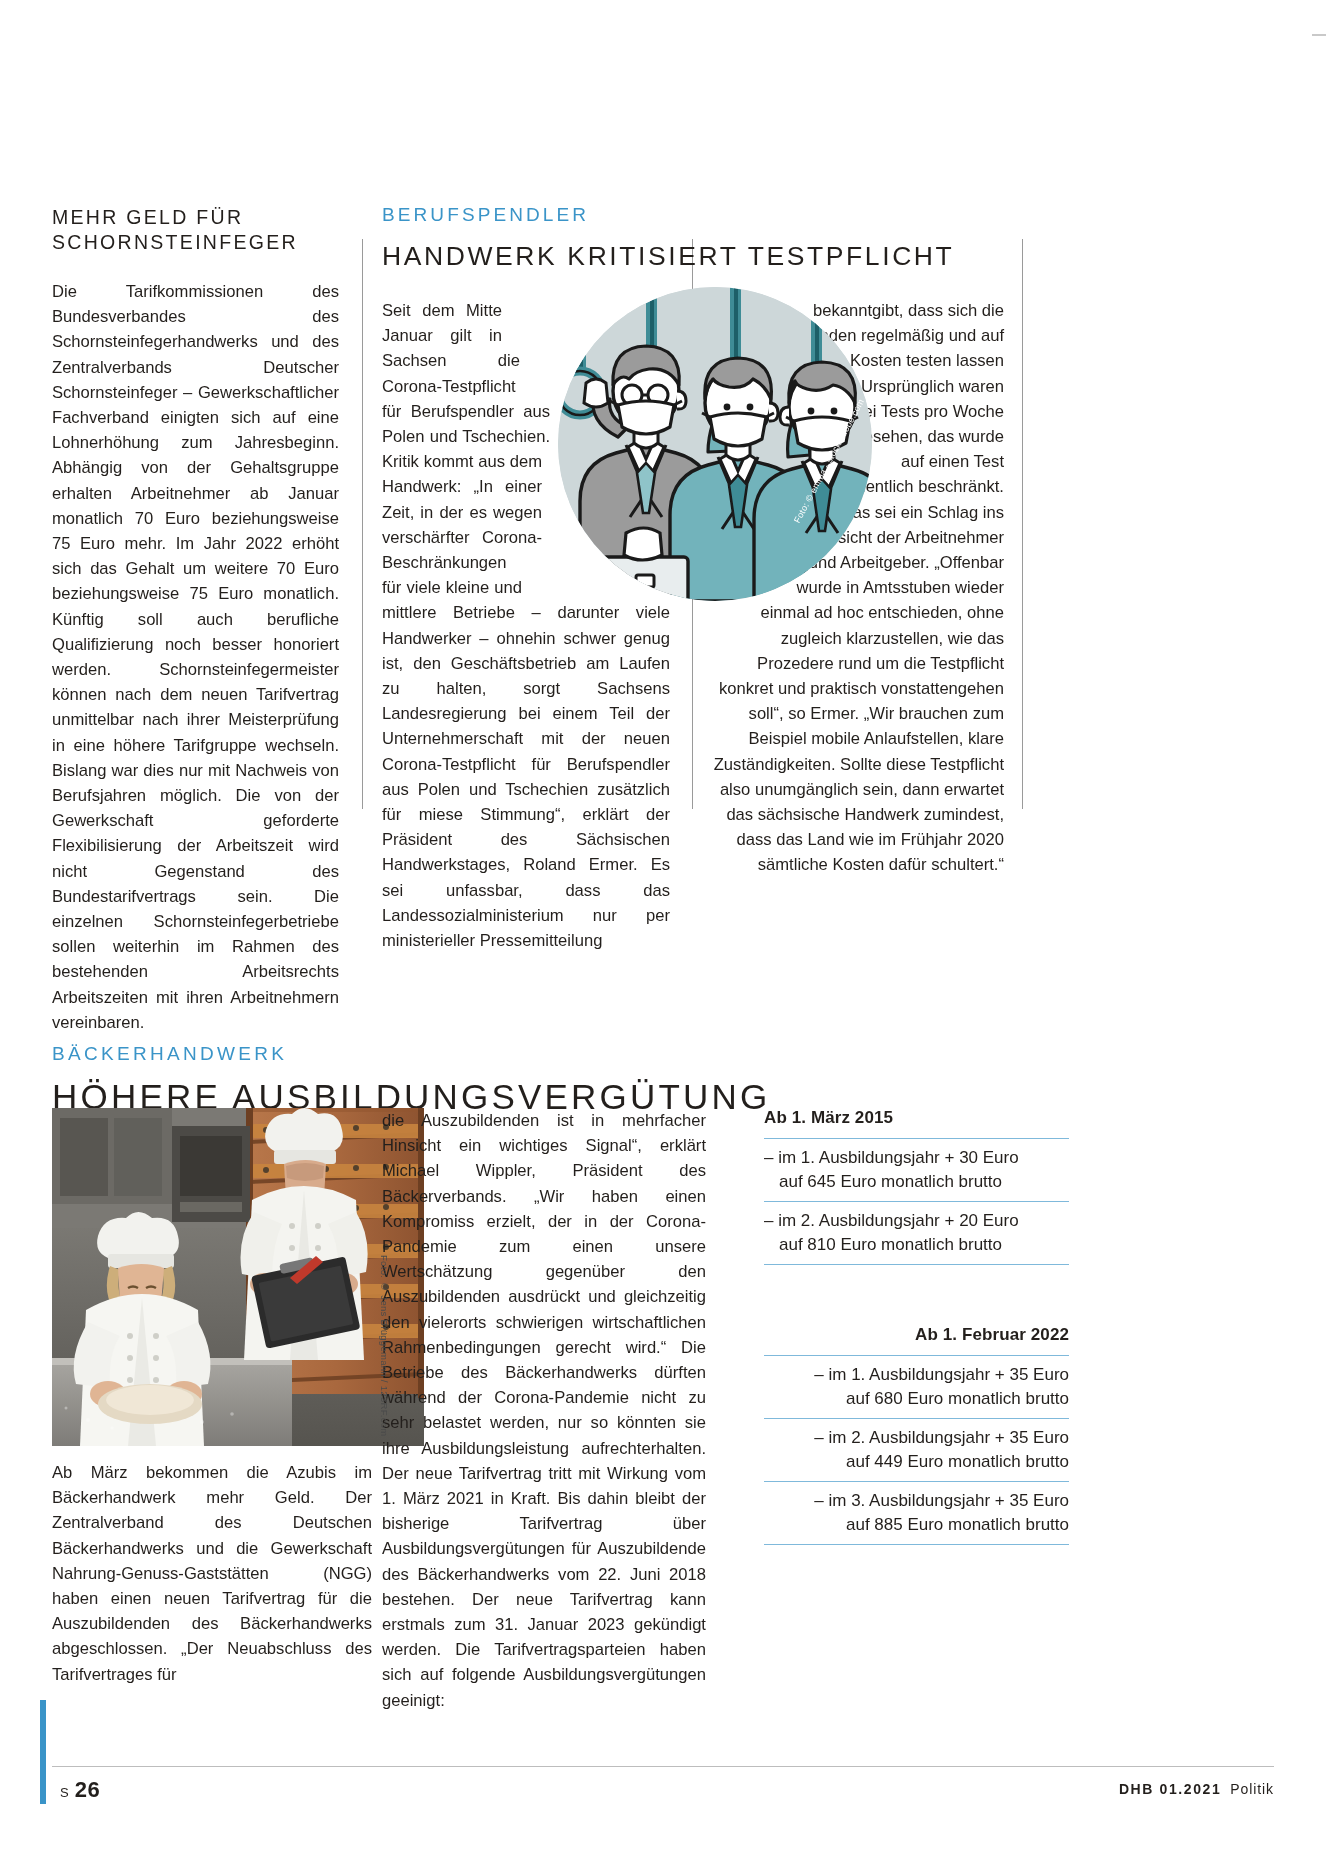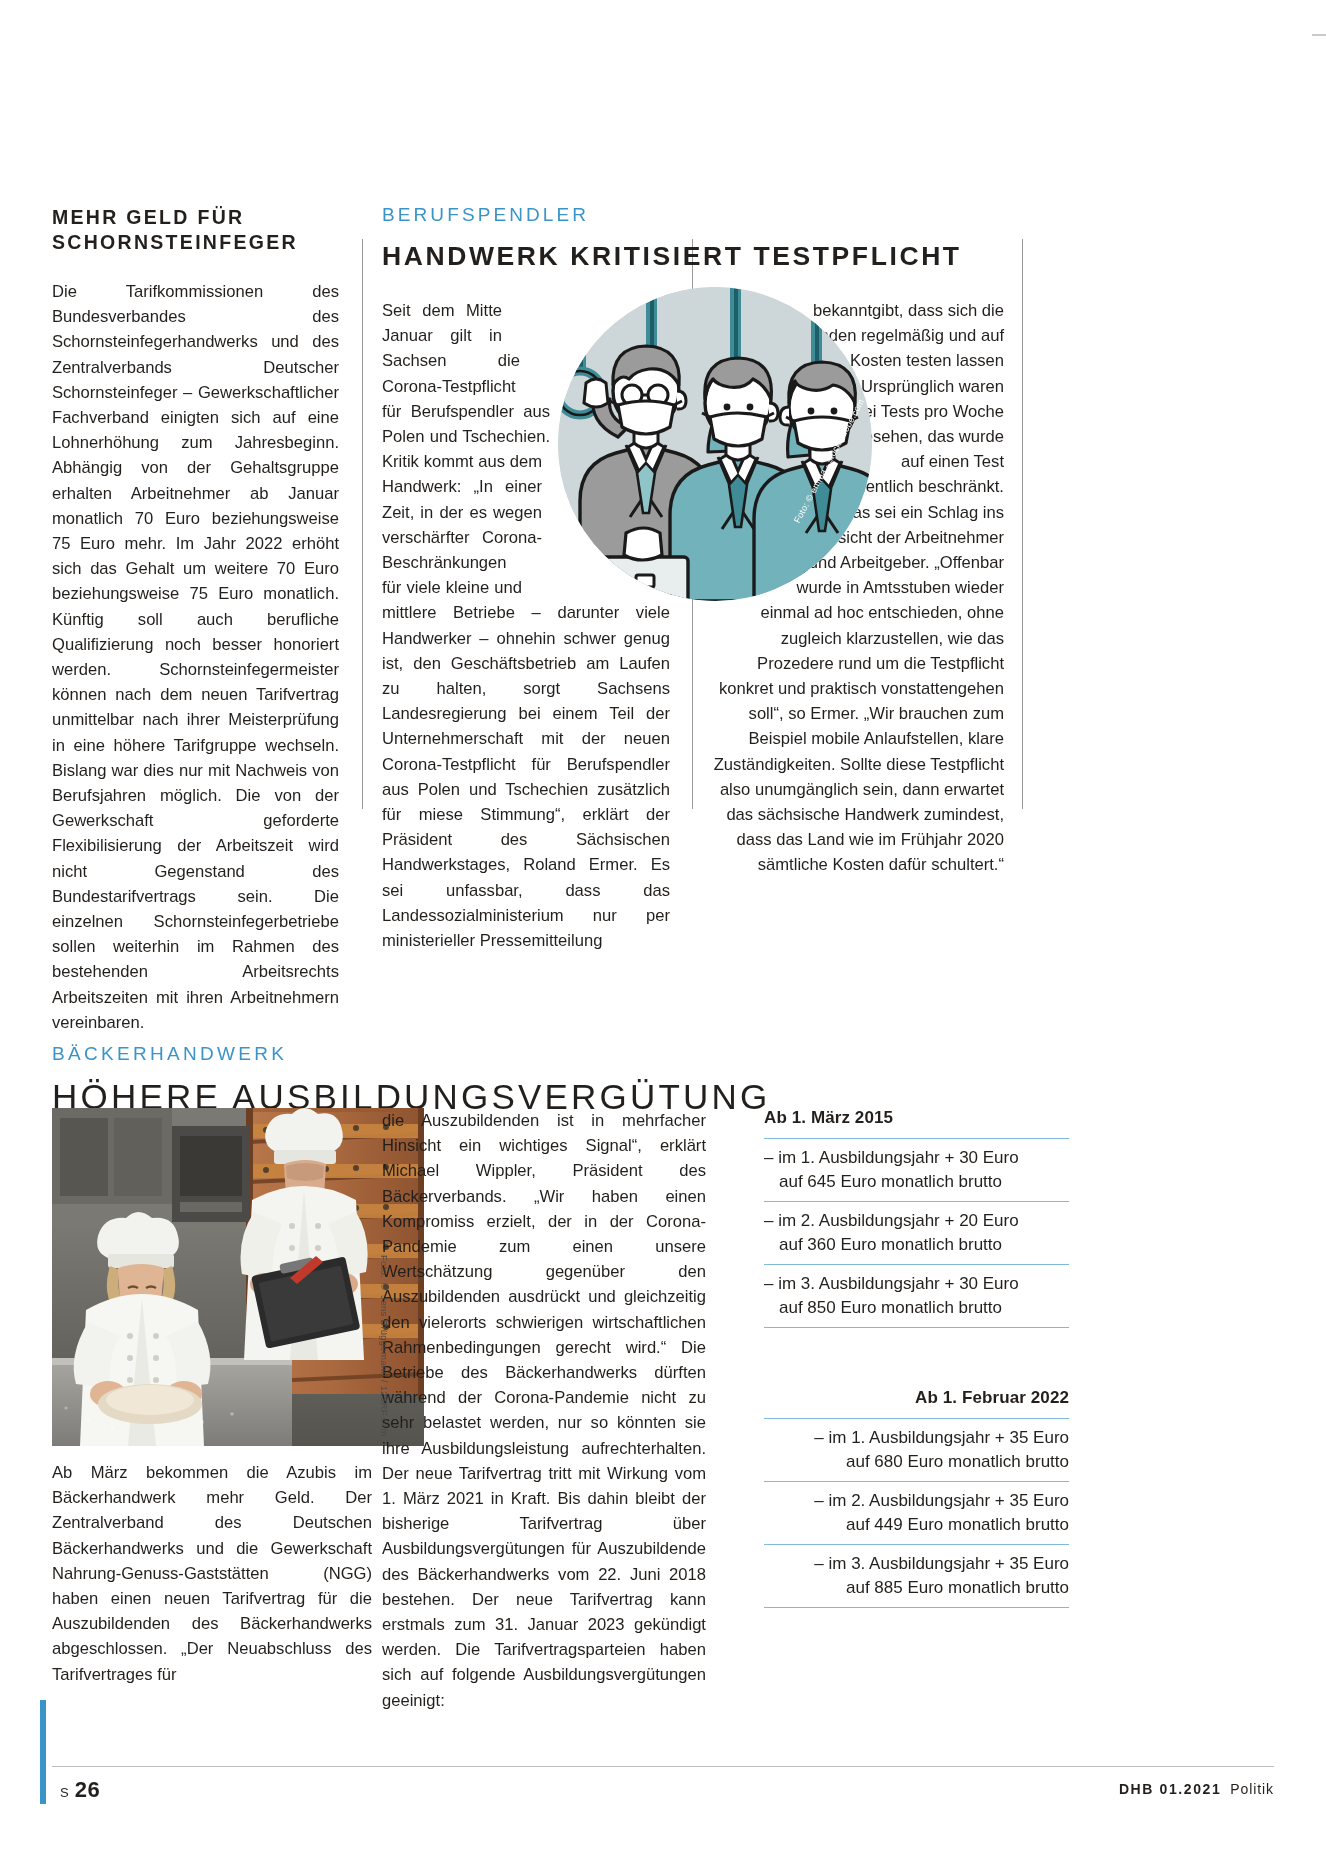--- a/index.html
+++ b/index.html
@@ -32,21 +32,21 @@
   
   .kicker {
     font-size: 19px;
     letter-spacing: 3.1px;
     color: #3a94c8;
     font-weight: 400;
     line-height: 1.1;
     white-space: nowrap;
   }
   .headline {
-    font-weight: 700;
+    font-weight: 400;
     color: #231f1c;
     letter-spacing: 2.2px;
     line-height: 1.05;
   }
   .body-txt {
     font-size: 16.6px;
     line-height: 25.2px;
     text-align: justify;
     color: #231f1c;
     hyphens: none;
@@ -581,25 +581,21 @@
     <div id="baecker-col3">
 
       <div class="pay-table">
         <div class="pay-title">Ab 1. März 2015</div>
         <div class="pay-row">
           <span>– im 1. Ausbildungsjahr + 30 Euro</span>
           <span class="l2">auf 645 Euro monatlich brutto</span>
         </div>
         <div class="pay-row">
           <span>– im 2. Ausbildungsjahr + 20 Euro</span>
-          <span class="l2">auf 360 Euro monatlich brutto</span>
-        </div>
-        <div class="pay-row">
-          <span>– im 3. Ausbildungsjahr + 30 Euro</span>
-          <span class="l2">auf 850 Euro monatlich brutto</span>
+          <span class="l2">auf 810 Euro monatlich brutto</span>
         </div>
       </div>
 
       <div class="pay-table">
         <div class="pay-title">Ab 1. Februar 2022</div>
         <div class="pay-row">
           <span>– im 1. Ausbildungsjahr + 35 Euro</span>
           <span class="l2">auf 680 Euro monatlich brutto</span>
         </div>
         <div class="pay-row">

